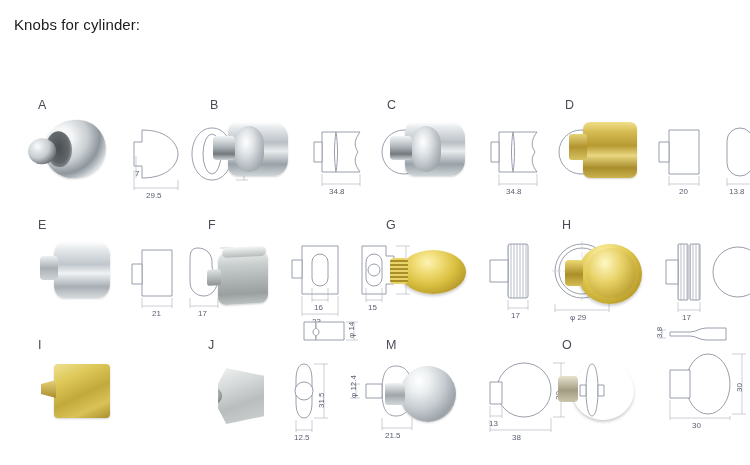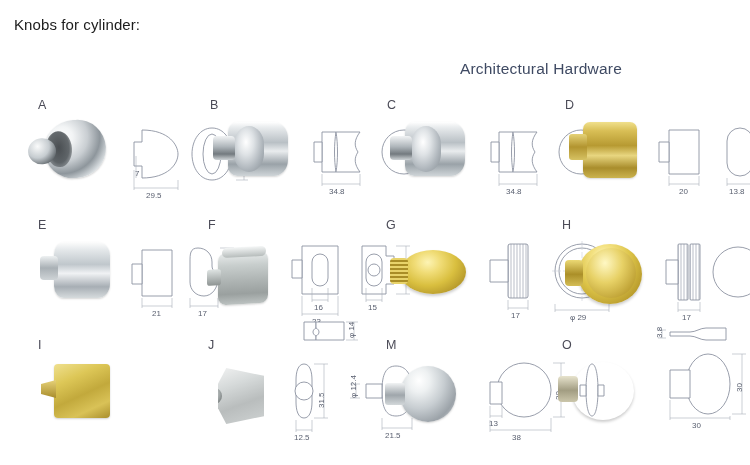--- a/index.html
+++ b/index.html
@@ -180,21 +180,20 @@
   .dimline{stroke:#a9aebb;stroke-width:.6;}
   .thin{stroke:#bfc3cd;stroke-width:.5;}
   .hatch{fill:url(#knurl);stroke:#8d93a2;stroke-width:.9;}
 </style>
 </head>
 <body>
 
 <div class="page">
 
   <div class="page-title">Knobs for cylinder:</div>
-  <div class="brand">Architectural Hardware</div>
 
   <svg width="0" height="0" style="position:absolute">
     <defs>
       <pattern id="knurl" width="3" height="4" patternUnits="userSpaceOnUse">
         <rect width="3" height="4" fill="#ffffff"></rect>
         <line x1="1" y1="0" x2="1" y2="4" stroke="#9aa0ae" stroke-width=".7"></line>
       </pattern>
     </defs>
   </svg>
 

